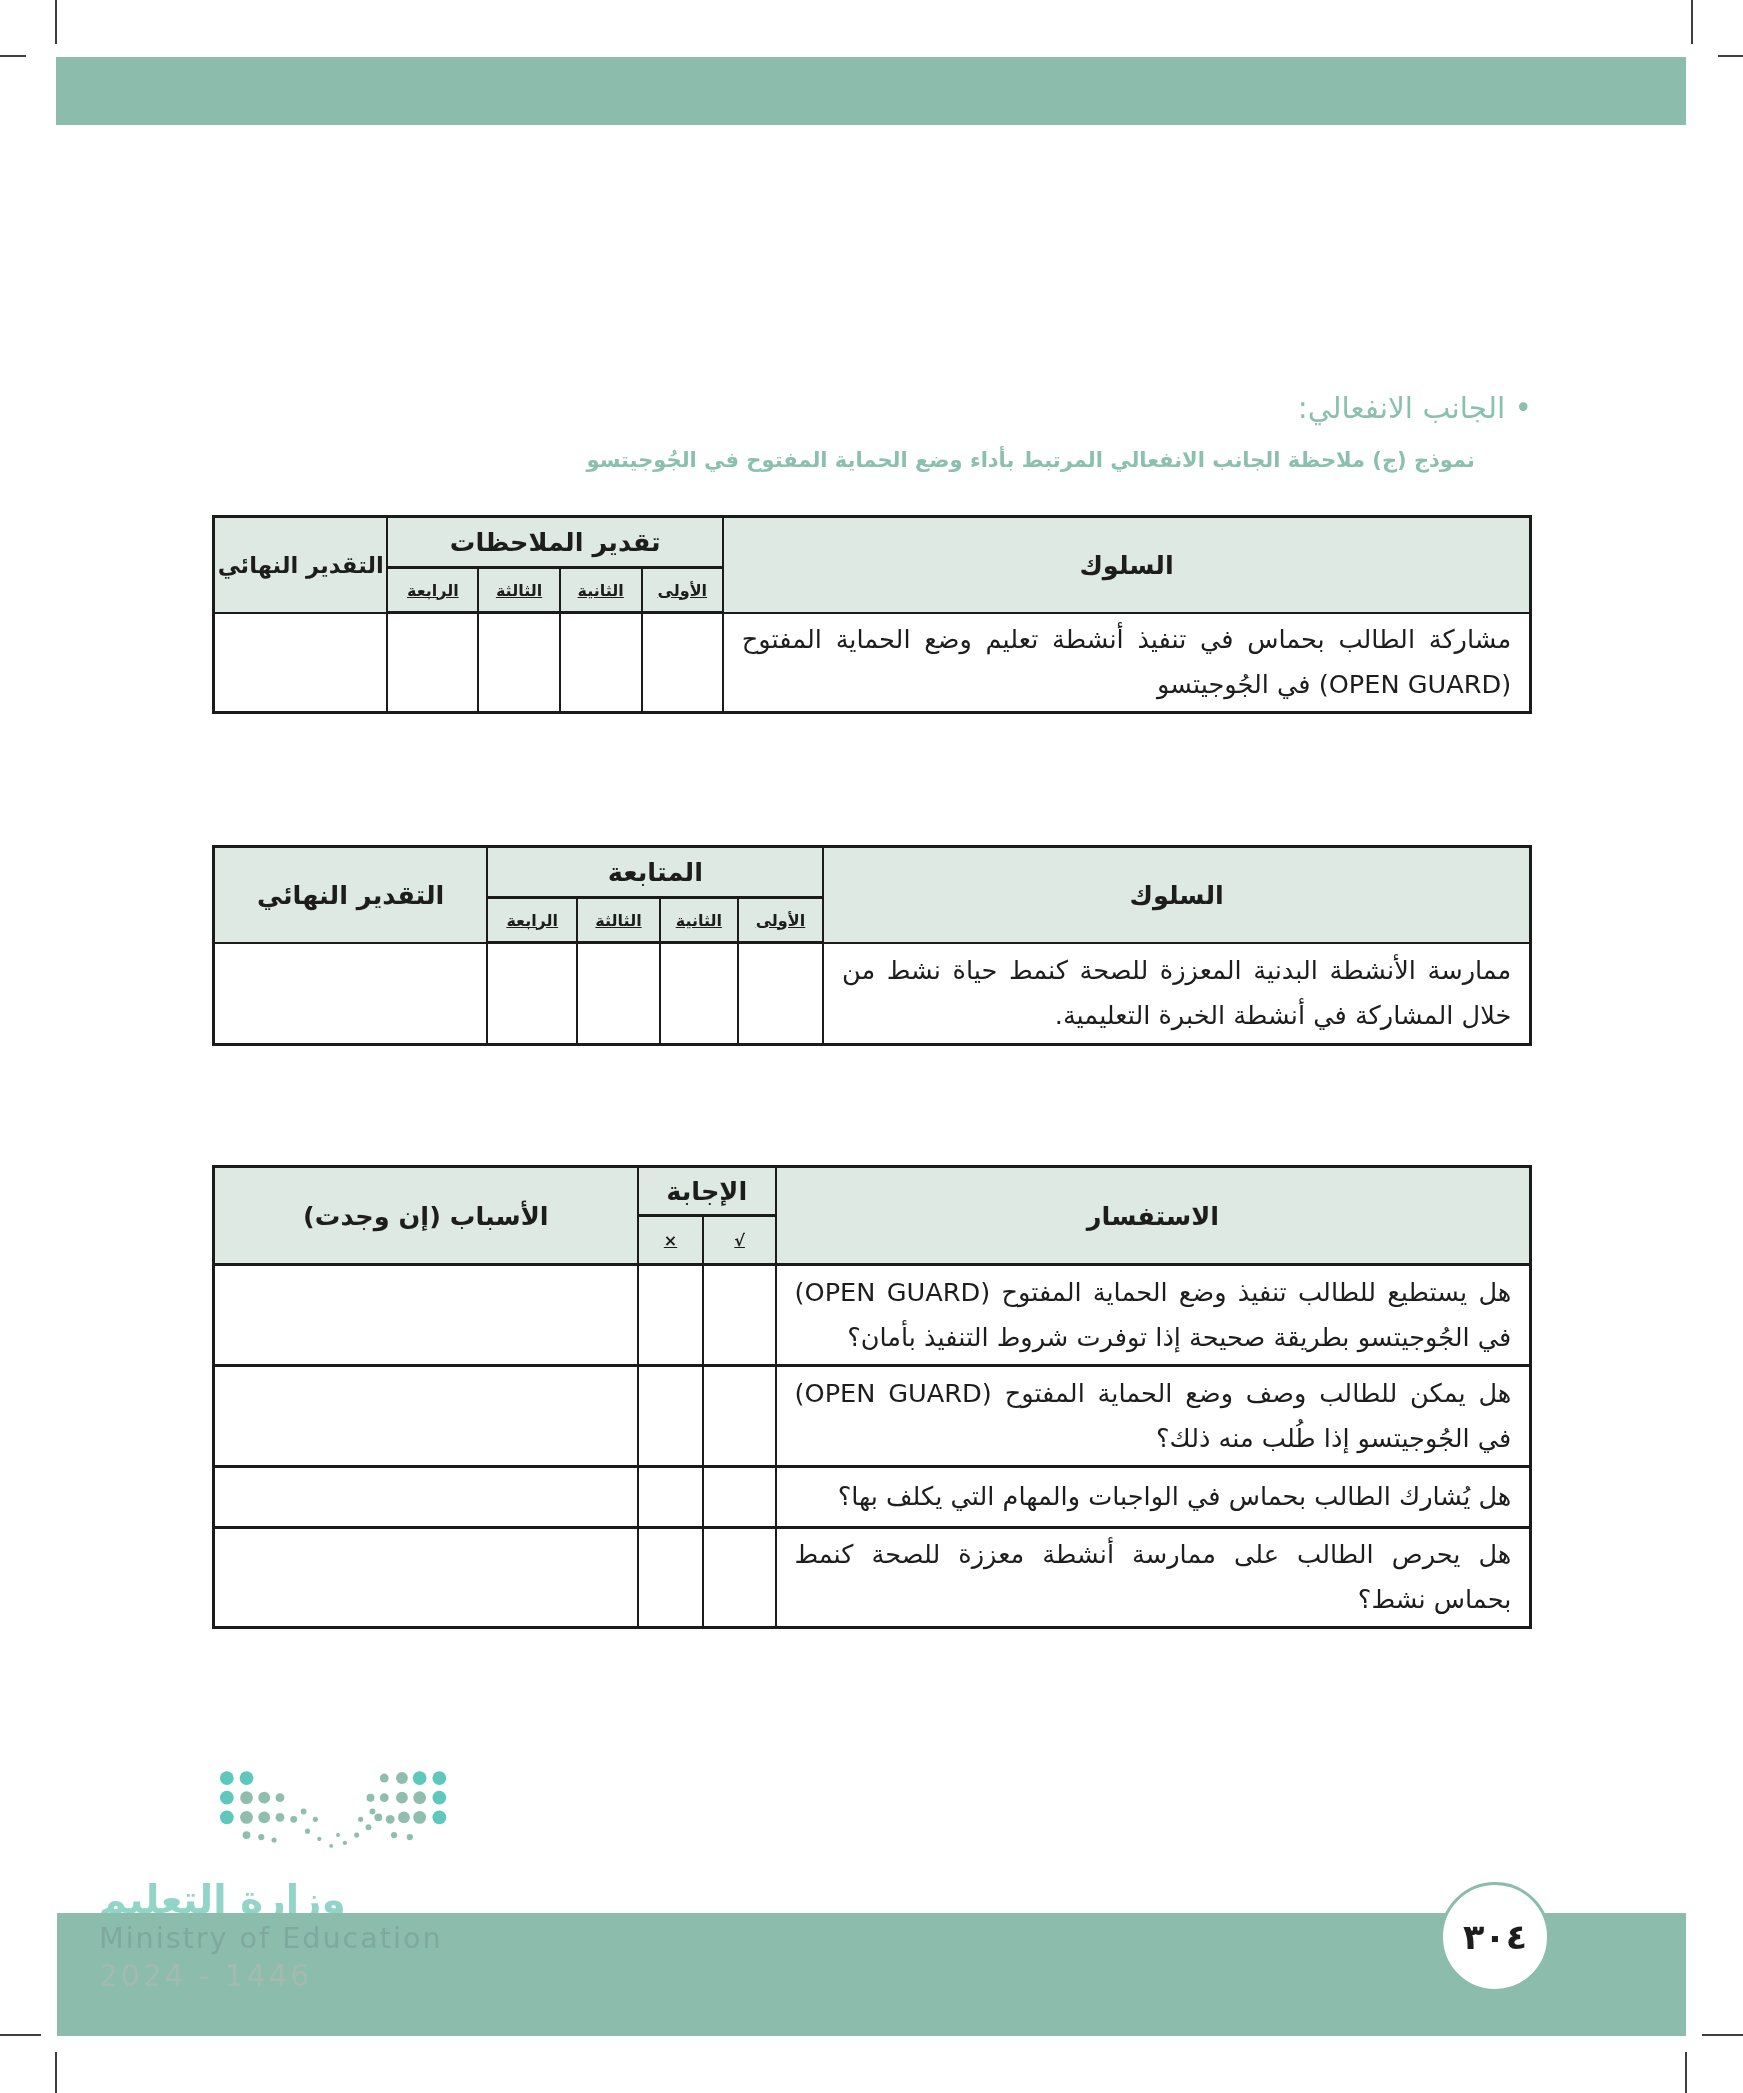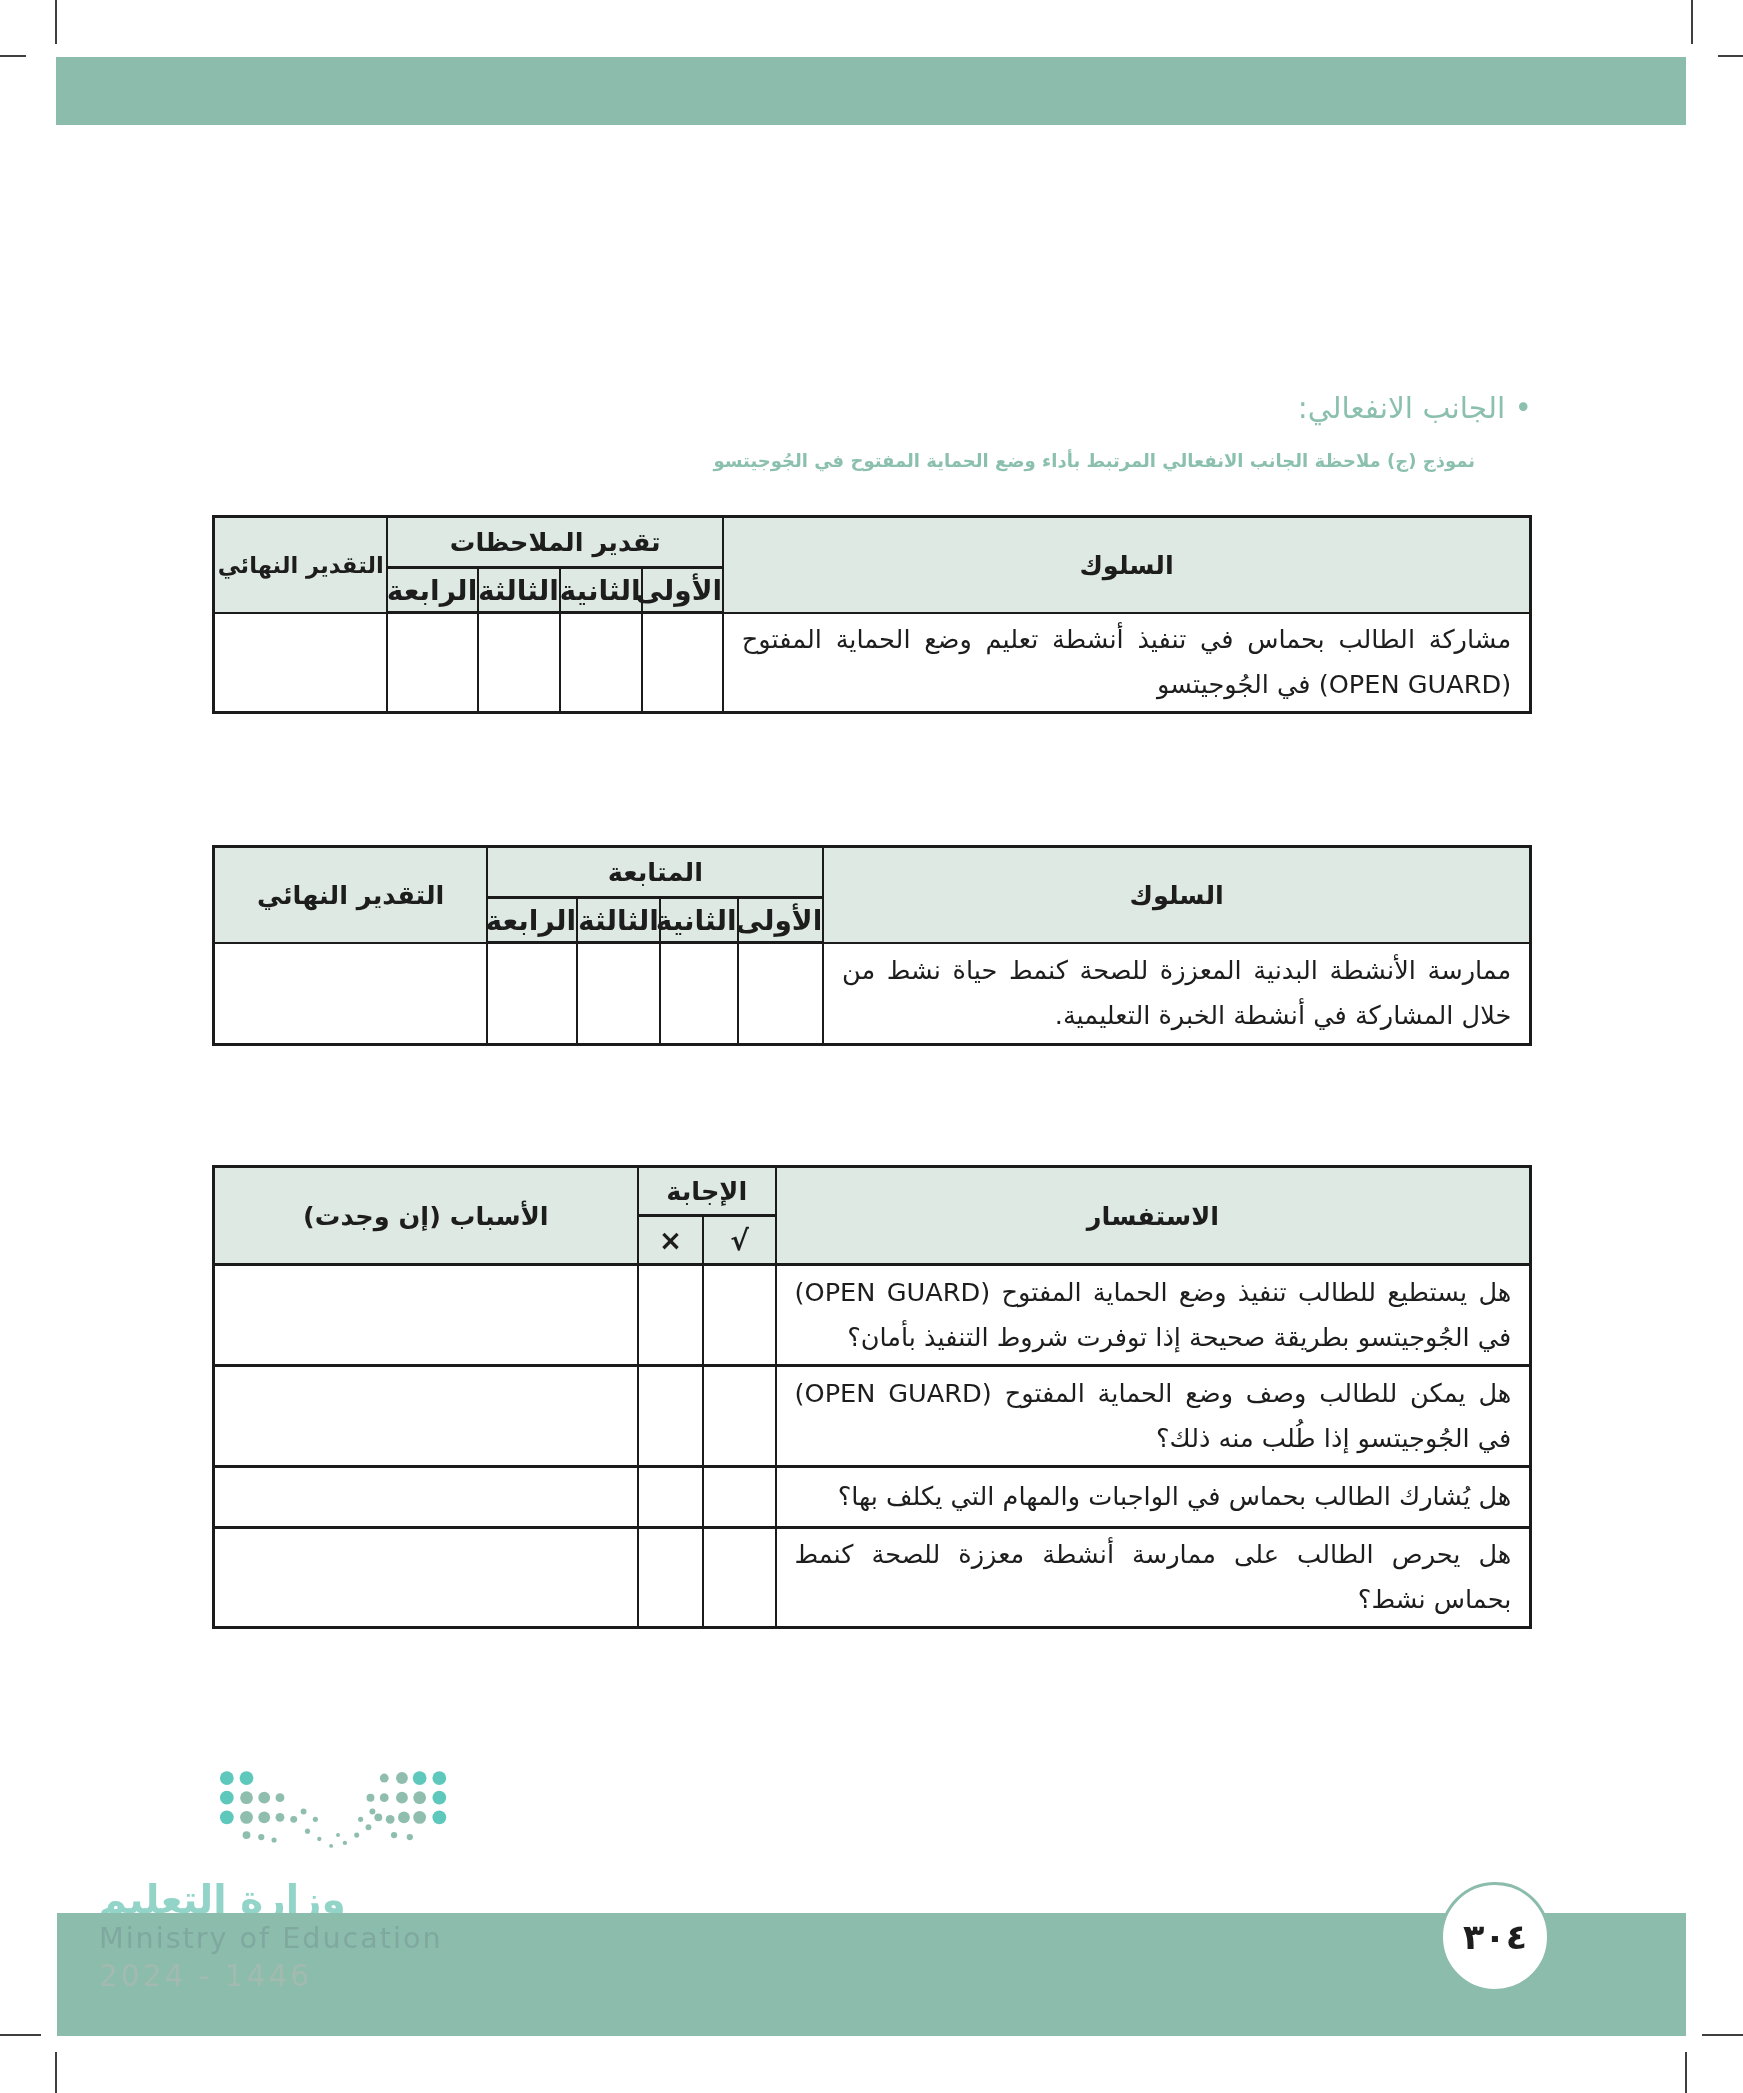--- a/index.html
+++ b/index.html
@@ -11,31 +11,31 @@
   .cm{position:absolute;background:#3f3f3f;}
 
   
   .band{position:absolute;background:#8cbcac;}
   .band-top{left:56px;top:57px;width:1630px;height:68px;}
   .band-bottom{left:57px;top:1913px;width:1629px;height:123px;}
 
   
   .abs{position:absolute;right:212px;width:1320px;direction:rtl;}
   h2.sec{margin:0;font-size:29.6px;line-height:45px;font-weight:normal;color:#8cc0ae;}
-  p.sub{margin:5.9px 57px 0 0;font-size:18px;line-height:47px;font-weight:bold;
+  p.sub{margin:5.9px 57px 0 0;font-size:21px;line-height:47px;font-weight:bold;
         color:#8cc0ae;white-space:nowrap;}
   p.sub.full{margin-right:5.9px;}
 
   
   table{border-collapse:collapse;width:100%;table-layout:fixed;direction:rtl;
         border:3.9px solid #1b1b1b;}
   th,td{border:2.5px solid #1b1b1b;padding:0;vertical-align:middle;}
   th{background:#dfe9e4;font-weight:bold;font-size:25.6px;text-align:center;
      white-space:nowrap;}
-  tr.sub th{font-size:28px;border-bottom:3.9px solid #1b1b1b;}
+  tr.sub th{font-size:16px;border-bottom:3.9px solid #1b1b1b;text-decoration:underline;}
   th.group{border-bottom:3.9px solid #1b1b1b;}
   th.final-narrow{font-size:22.7px;}
   td.txt{font-size:25.6px;line-height:45px;padding:3.9px 17.7px;text-align:justify;
          text-align-last:right;}
   td.blank{background:#fff;}
   #tbl-parents td{border-top:3.9px solid #1b1b1b;border-bottom:3.9px solid #1b1b1b;}
 
   
   .wordmark{position:absolute;left:94px;top:1877px;width:256px;text-align:center;
             font-size:39px;font-weight:bold;color:#93d4c9;direction:rtl;

